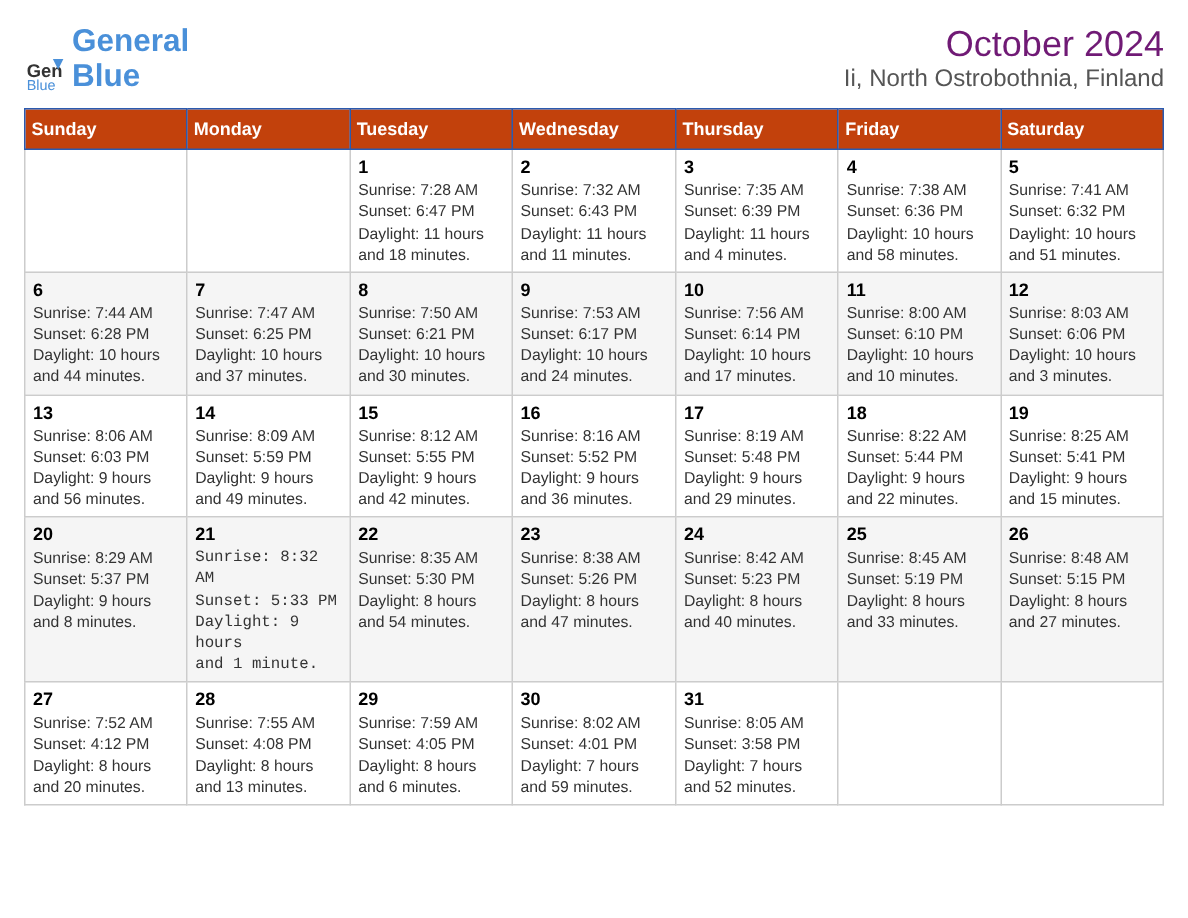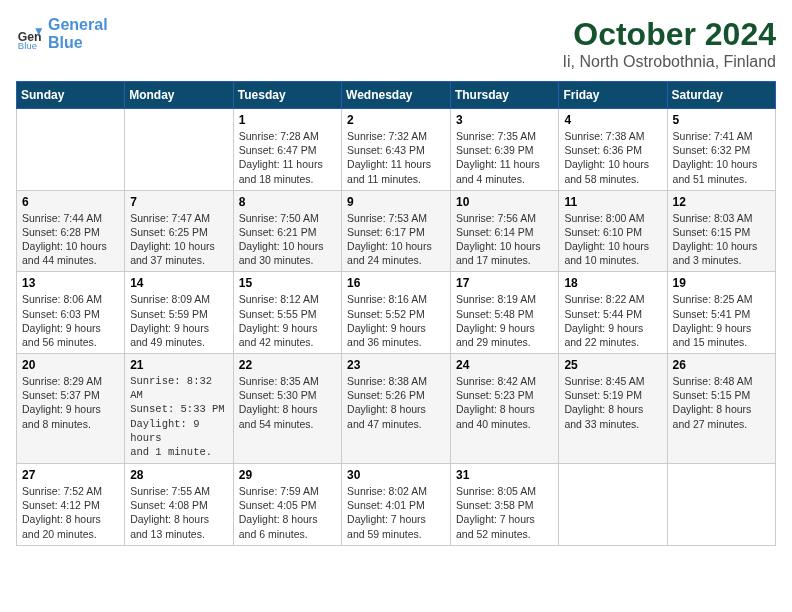--- a/index.html
+++ b/index.html
@@ -15,52 +15,52 @@
       justify-content: space-between;
       align-items: flex-start;
       margin-bottom: 10px;
     }
     .logo {
       display: flex;
       align-items: flex-end;
       gap: 4px;
     }
     .logo-text {
-      font-size: 16px;
+      font-size: 21px;
       font-weight: bold;
       color: #333;
       line-height: 1.1;
     }
     .logo-text span {
       color: #4a90d9;
     }
     .logo-icon {
       width: 28px;
       height: 28px;
     }
     .title-block {
       text-align: right;
     }
     .title-block h1 {
-      font-size: 32px;
-      font-weight: bold;
-      color: #14532d;
+      font-size: 24px;
+      font-weight: normal;
+      color: #701a75;
     }
     .title-block h2 {
       font-size: 16px;
       font-weight: normal;
       color: #555;
     }
     table {
       width: 100%;
       border-collapse: collapse;
       font-size: 11px;
     }
     thead tr th {
-      background-color: #0c4a6e;
+      background-color: #c2410c;
       color: #fff;
       padding: 6px 4px;
       text-align: left;
       font-size: 12px;
       font-weight: bold;
       border: 1px solid #2a5aaf;
     }
     tbody tr td {
       border: 1px solid #ccc;
       padding: 4px 5px;
@@ -200,21 +200,21 @@
         <td>
           <div class="day-num">11</div>
           <div class="day-info" style="white-space: pre-line;">Sunrise: 8:00 AM
 Sunset: 6:10 PM
 Daylight: 10 hours
 and 10 minutes.</div>
         </td>
         <td>
           <div class="day-num">12</div>
           <div class="day-info" style="white-space: pre-line;">Sunrise: 8:03 AM
-Sunset: 6:15 PM
+Sunset: 6:06 PM
 Daylight: 10 hours
 and 3 minutes.</div>
         </td>
       </tr>
       <tr>
         <td>
           <div class="day-num">13</div>
           <div class="day-info" style="white-space: pre-line;">Sunrise: 8:06 AM
 Sunset: 6:03 PM
 Daylight: 9 hours

